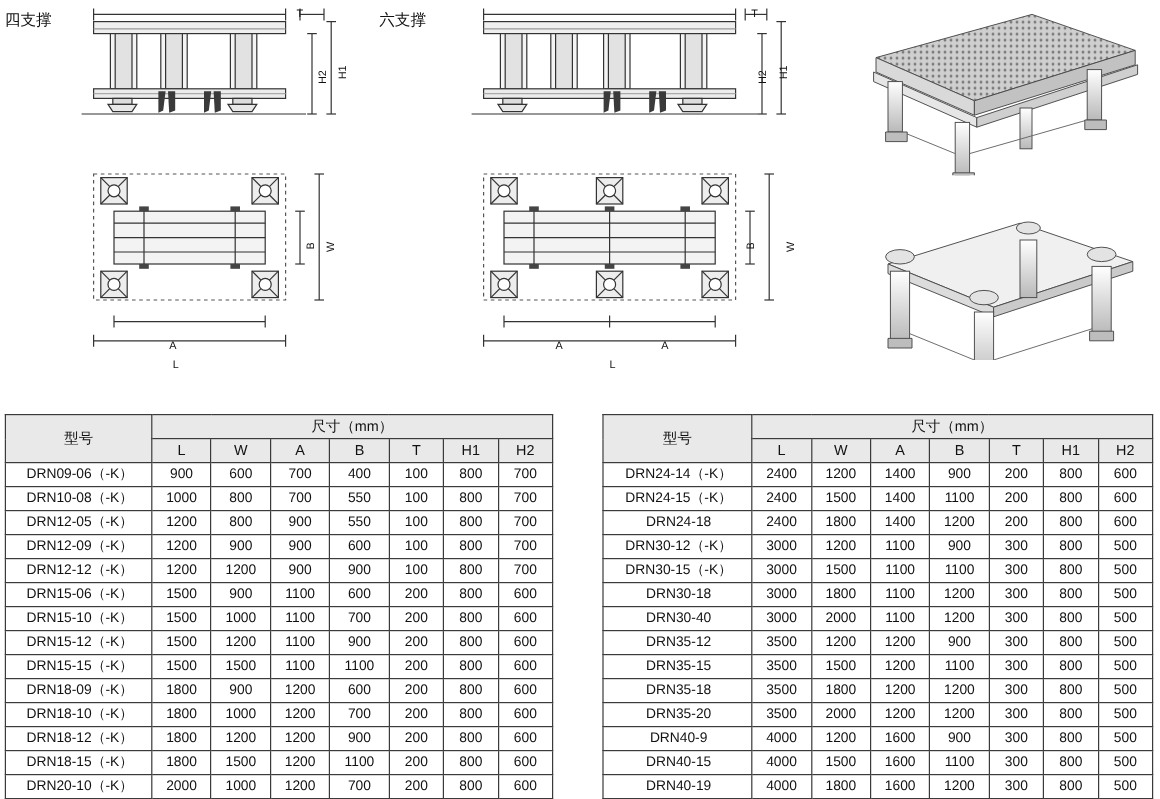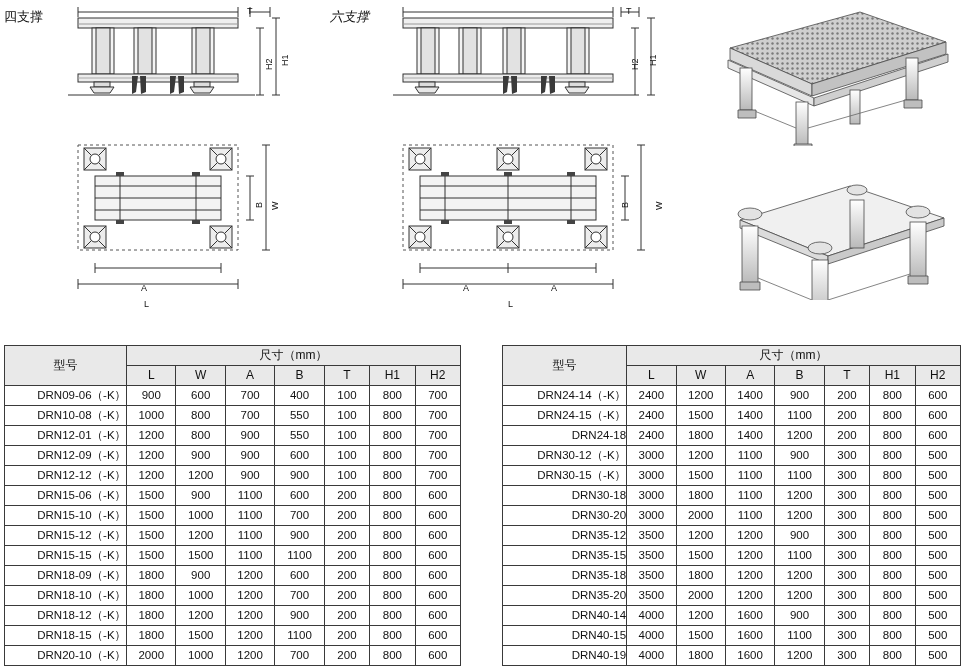--- a/index.html
+++ b/index.html
@@ -10,21 +10,21 @@
   .panel-label{position:absolute;font-size:13px;color:#111;}
 
   
   .dim{position:absolute;font-size:9px;color:#111;}
   .dimv{position:absolute;font-size:9px;color:#111;transform:rotate(-90deg);transform-origin:left top;}
 
   
   table.spec{border-collapse:collapse;position:absolute;font-size:11.5px;}
   table.spec td,table.spec th{border:1px solid #3a3a3a;text-align:center;padding:0;height:19px;line-height:19px;font-weight:normal;}
   table.spec th{background:#e9e9e9;font-size:12px;}
-  table.spec td.model{text-align:right;padding-left:2px;}
+  table.spec td.model{text-align:center;padding-left:2px;}
   .tbl-left{left:4px;top:345px;width:457px;}
   .tbl-right{left:502px;top:345px;width:459px;}
 
   svg{display:block;}
 </style>
 </head>
 <body>
 
 <div class="diag-area">
 
@@ -127,21 +127,21 @@
   </svg>
 
   <span class="dim" style="left:247px;top:6px;">T</span>
   <span class="dimv" style="left:264px;top:70px;">H2</span>
   <span class="dimv" style="left:280px;top:66px;">H1</span>
   <span class="dimv" style="left:254px;top:208px;">B</span>
   <span class="dimv" style="left:270px;top:210px;">W</span>
   <span class="dim" style="left:141px;top:283px;">A</span>
   <span class="dim" style="left:144px;top:299px;">L</span>
 
-  <div class="panel-label" style="left:330px;top:8px;font-style:italic;">六支撑</div>
+  <div class="panel-label" style="left:316px;top:8px;">六支撑</div>
 
   <svg width="310" height="320" style="position:absolute;left:385px;top:0;">
     <g stroke="#333" fill="none" stroke-width="1">
       <line x1="18" y1="12" x2="228" y2="12"></line>
       <line x1="18" y1="7" x2="18" y2="17"></line>
       <line x1="228" y1="7" x2="228" y2="17"></line>
       <line x1="236" y1="12" x2="254" y2="12"></line>
       <line x1="236" y1="7" x2="236" y2="17"></line>
       <line x1="254" y1="7" x2="254" y2="17"></line>
 
@@ -335,21 +335,21 @@
         <td class="model">DRN10-08（-K）</td>
         <td>1000</td>
         <td>800</td>
         <td>700</td>
         <td>550</td>
         <td>100</td>
         <td>800</td>
         <td>700</td>
       </tr>
       <tr>
-        <td class="model">DRN12-01（-K）</td>
+        <td class="model">DRN12-05（-K）</td>
         <td>1200</td>
         <td>800</td>
         <td>900</td>
         <td>550</td>
         <td>100</td>
         <td>800</td>
         <td>700</td>
       </tr>
       <tr>
         <td class="model">DRN12-09（-K）</td>
@@ -545,21 +545,21 @@
         <td class="model">DRN30-18</td>
         <td>3000</td>
         <td>1800</td>
         <td>1100</td>
         <td>1200</td>
         <td>300</td>
         <td>800</td>
         <td>500</td>
       </tr>
       <tr>
-        <td class="model">DRN30-20</td>
+        <td class="model">DRN30-40</td>
         <td>3000</td>
         <td>2000</td>
         <td>1100</td>
         <td>1200</td>
         <td>300</td>
         <td>800</td>
         <td>500</td>
       </tr>
       <tr>
         <td class="model">DRN35-12</td>
@@ -595,21 +595,21 @@
         <td class="model">DRN35-20</td>
         <td>3500</td>
         <td>2000</td>
         <td>1200</td>
         <td>1200</td>
         <td>300</td>
         <td>800</td>
         <td>500</td>
       </tr>
       <tr>
-        <td class="model">DRN40-14</td>
+        <td class="model">DRN40-9</td>
         <td>4000</td>
         <td>1200</td>
         <td>1600</td>
         <td>900</td>
         <td>300</td>
         <td>800</td>
         <td>500</td>
       </tr>
       <tr>
         <td class="model">DRN40-15</td>

